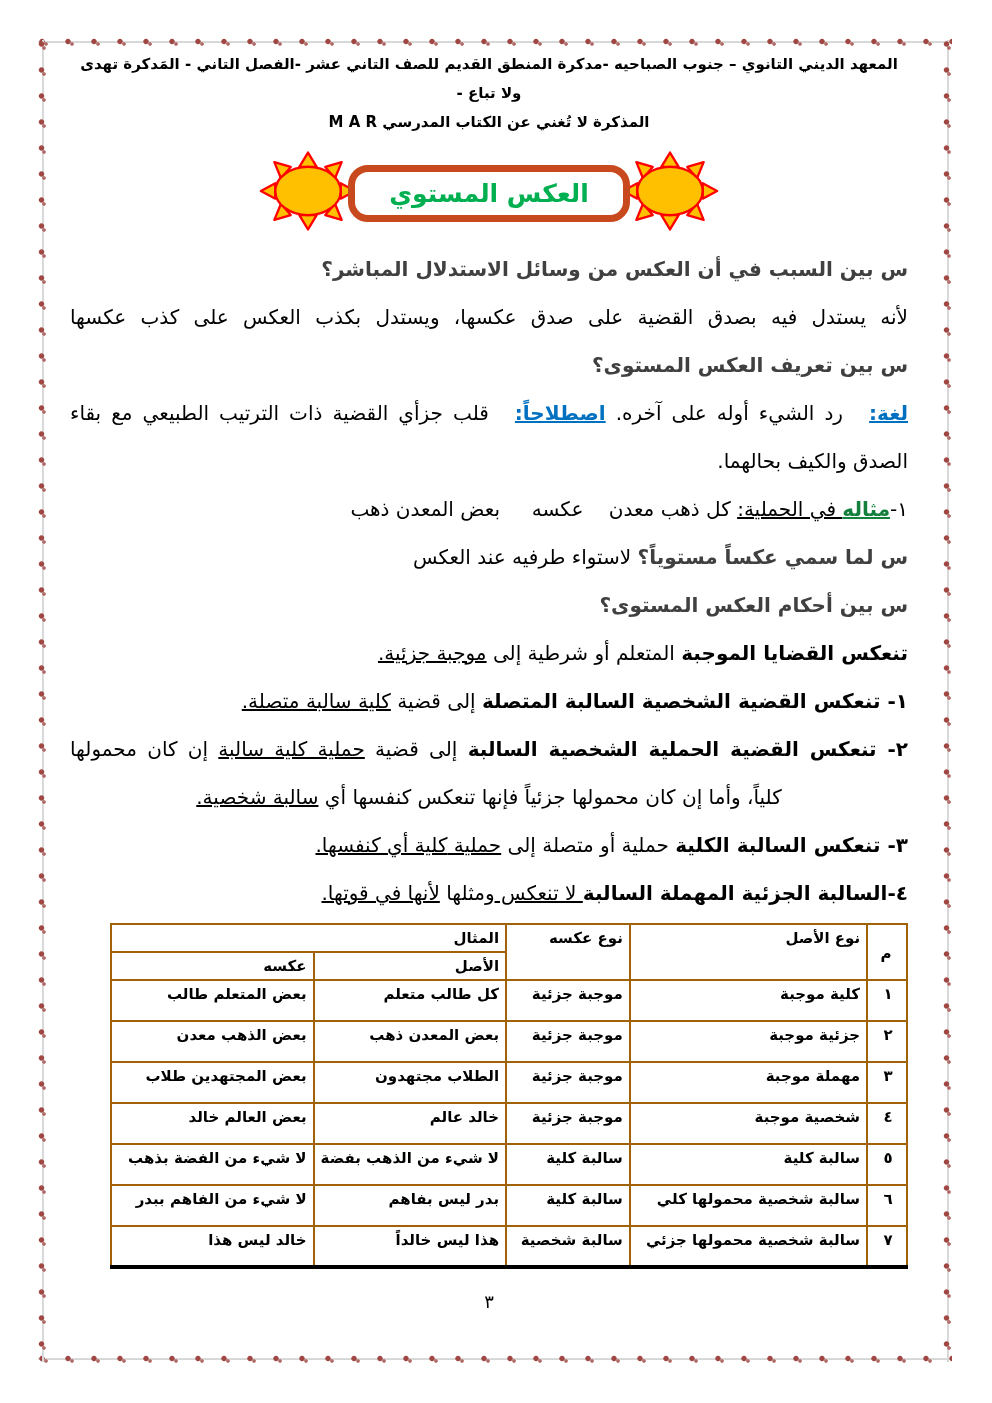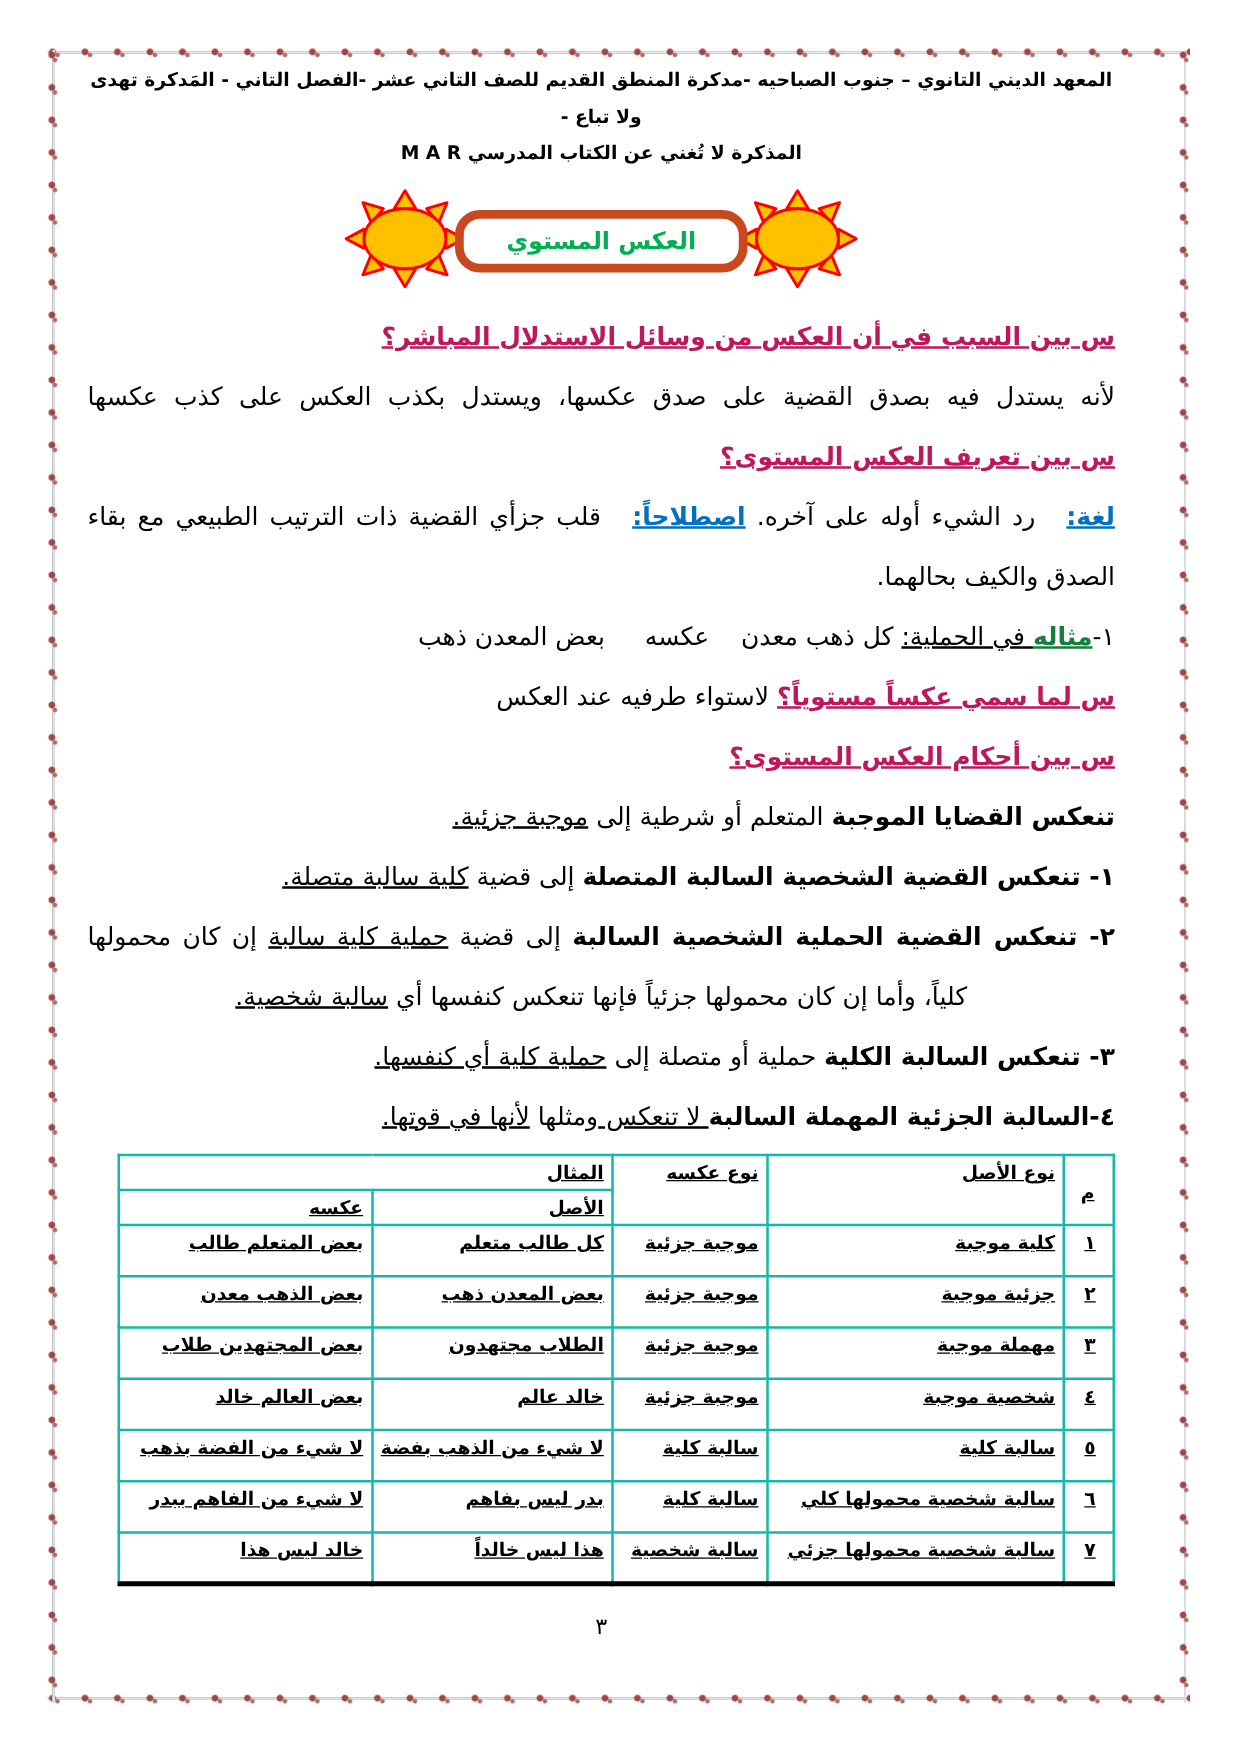--- a/index.html
+++ b/index.html
@@ -24,50 +24,50 @@
     background-image:
       radial-gradient(circle at 3.5px 4px, #a04643 2.2px, rgba(160,70,67,0) 3.2px),
       radial-gradient(circle at 6px 8px, #b06a67 1.4px, rgba(160,70,67,0) 2.2px),
       linear-gradient(to left, transparent 3px, #cccccc 3px, #e9e9e9 4px, #c4c4c4 5px, transparent 5px);
     background-size:9px 26px, 9px 26px, 9px 100%;
     background-repeat:repeat-y, repeat-y, no-repeat;
   }
   .b-left{ left:38px; } .b-right{ right:40px; }
 
   
-  .content{ position:absolute; top:50px; right:100px; left:70px; }
+  .content{ position:absolute; top:50px; right:84px; left:70px; }
 
   .hdr{ text-align:center; font-weight:bold; font-size:15px; line-height:29px; }
 
   .banner{ display:flex; justify-content:center; align-items:center; margin-top:14px; height:84px; }
   .banner-box{
     border:7px solid #c8491d; border-radius:20px; background:#fff;
     padding:7px 34px; margin:0 -10px; position:relative; z-index:2;
   }
-  .banner-title{ color:#00b050; font-weight:bold; font-size:19px; white-space:nowrap; }
+  .banner-title{ color:#00b050; font-weight:bold; font-size:25px; white-space:nowrap; }
   .sun{ position:relative; z-index:1; }
 
   .lines{ margin-top:10px; }
   .ln{ min-height:48px; line-height:48px; font-size:20px; }
-  .red{ color:#be185d; font-weight:bold;text-decoration:underline; }
+  .red{ color:#404040; font-weight:bold; }
   .blue{ color:#0070c0; font-weight:bold; text-decoration:underline;margin-left:16px; }
   .navy{ color:#15803d; font-weight:bold; text-decoration:underline; }
   .b{ font-weight:bold; }
   .u{ text-decoration:underline; }
   .bu{ font-weight:normal; text-decoration:underline; }
   .just{ text-align:justify; text-align-last:justify; }
   .ctr{ text-align:center; }
 
   
   table.tbl{
     border-collapse:collapse; width:798px; margin-top:6px;
     font-size:15px; font-weight:bold;
   }
   table.tbl{ border:2px solid #000; border-bottom:4px solid #000; }
-  .tbl th,.tbl td{ border:2px solid #14b8a6; text-align:right; vertical-align:top; padding:4px 6px 0 4px;text-decoration:underline; }
+  .tbl th,.tbl td{ border:2px solid #a16207; text-align:right; vertical-align:top; padding:4px 6px 0 4px; }
   .tbl thead th{ height:28px; font-weight:bold; }
   .tbl td{ height:41px;margin-left:40px; }
   .tbl .c-num-cell{ text-align:center; padding-right:2px; }
   .tbl th.c-num{ vertical-align:middle; text-align:center; }
 
   .pageno{ text-align:center; font-size:18px; margin-top:22px; }
 </style>
 </head>
 <body>
 

